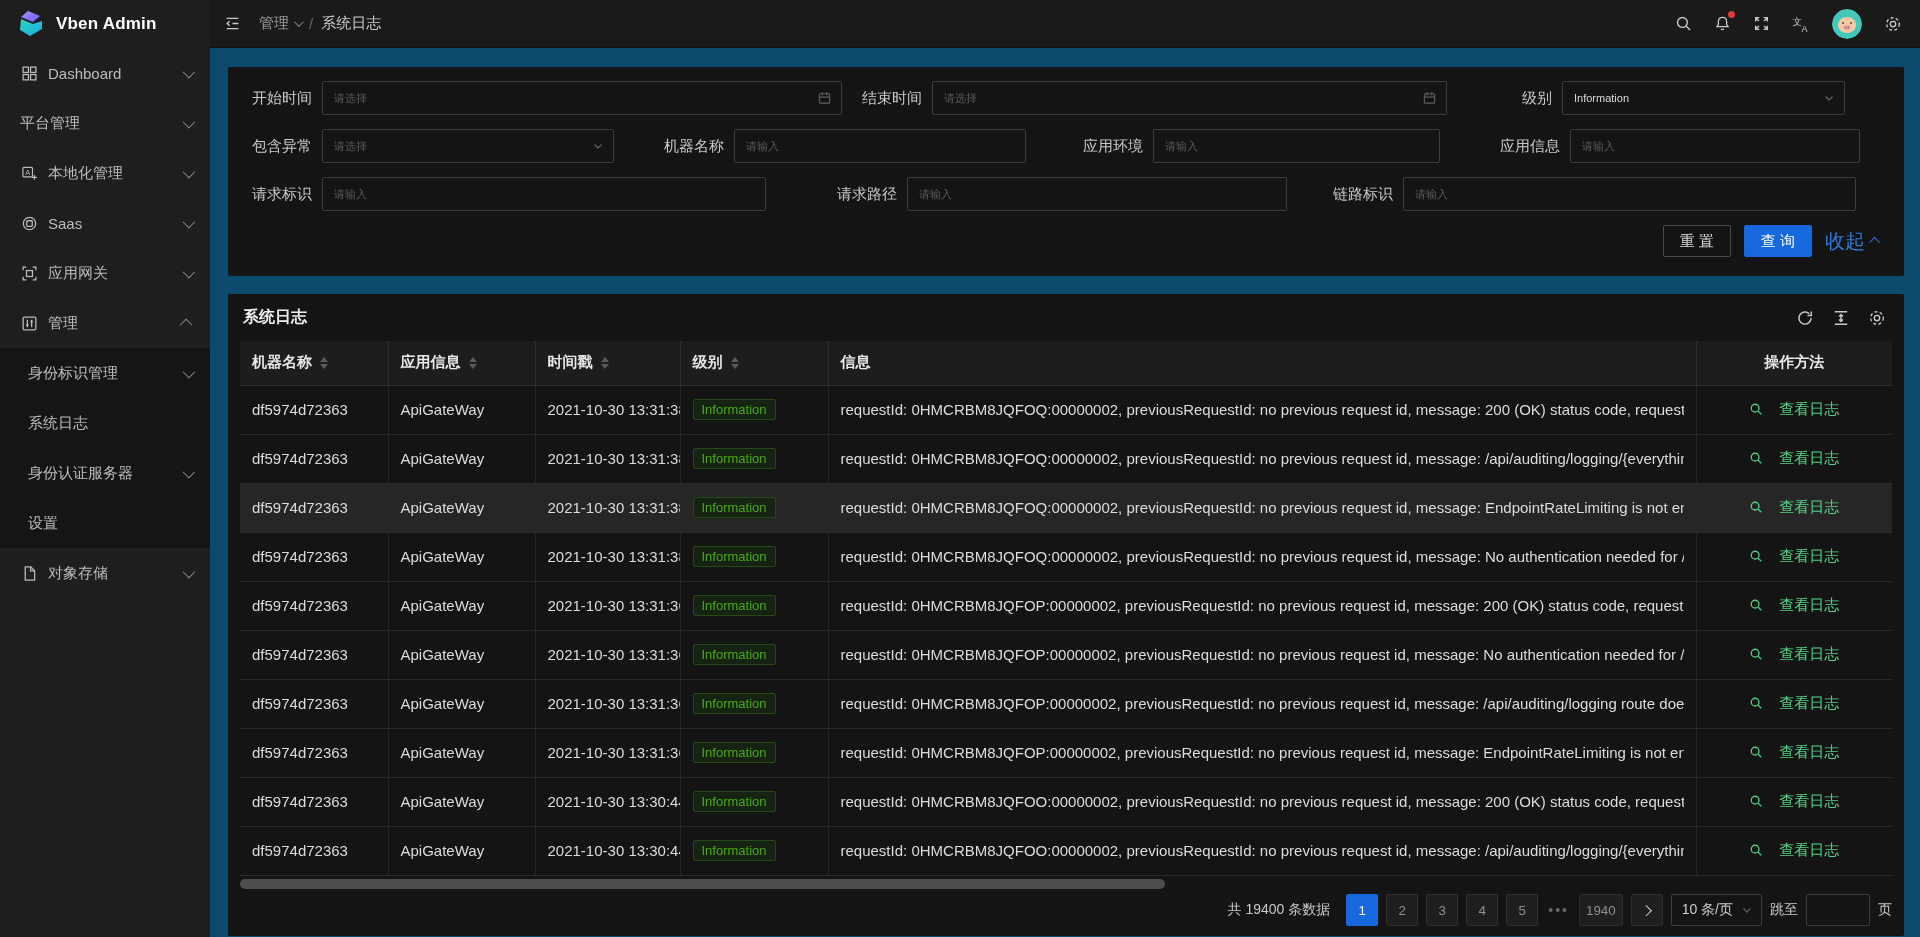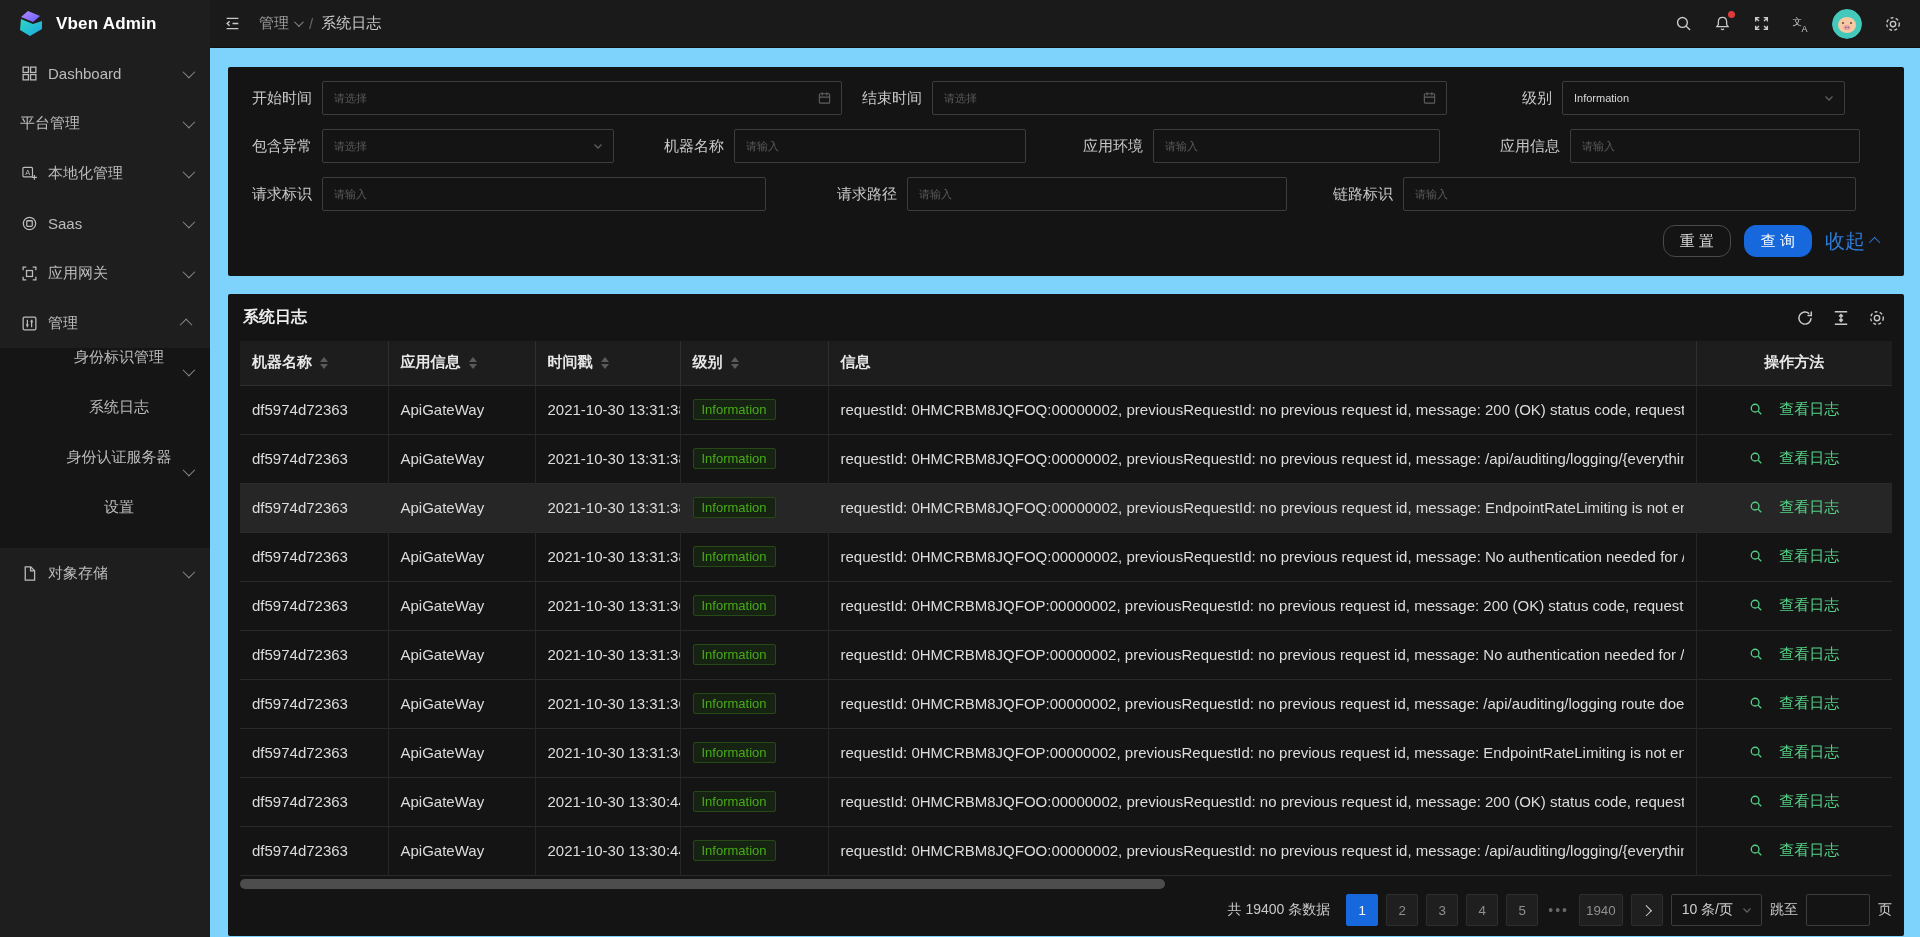--- a/index.html
+++ b/index.html
@@ -8,37 +8,37 @@
 
   
   .sidebar { position:fixed; left:0; top:0; bottom:0; width:210px; background:#1e1e1e; z-index:5; }
   .logo { height:48px; display:flex; align-items:center; padding-left:16px; gap:10px; cursor:pointer; }
   .logo-title { color:#fff; font-size:17px; font-weight:bold; letter-spacing:.2px; }
   .menu { padding-top:0; }
   .mitem { height:50px; display:flex; align-items:center; padding-left:20px; color:#bcbcbc; font-size:15px; cursor:pointer; }
   .mitem .micon { width:18px; height:18px; margin-right:10px; display:flex; align-items:center; justify-content:center; color:#bcbcbc; }
   .mitem .chev { margin-left:auto; margin-right:18px; width:9px; height:9px; border-right:1.6px solid #8a8a8a; border-bottom:1.6px solid #8a8a8a; transform:rotate(45deg) translateY(-2px); }
   .mitem .chev.up { transform:rotate(-135deg) translateY(-2px); }
-  .mitem.sub { background:#151515; padding-left:28px;flex-direction:column; }
+  .mitem.sub { background:#151515; padding-left:28px; }
 
   
   .topbar { position:fixed; left:210px; right:0; top:0; height:48px; background:#1a1a1a; display:flex; align-items:center; z-index:4; border-bottom:1px solid #111; }
   .fold { margin-left:14px; color:#c9c9c9; cursor:pointer; display:flex; }
   .crumbs { margin-left:18px; display:flex; align-items:center; gap:8px; font-size:15px; }
   .crumb-menu { color:#9a9a9a; display:flex; align-items:center; gap:5px; cursor:pointer; }
   .crumb-menu .chev { width:7px; height:7px; border-right:1.4px solid #8a8a8a; border-bottom:1.4px solid #8a8a8a; transform:rotate(45deg) translateY(-2px); }
   .crumb-sep { color:#666; }
   .crumb-page { color:#c9c9c9; }
   .top-actions { margin-left:auto; display:flex; align-items:center; gap:22px; padding-right:18px; }
   .tico { color:#c9c9c9; display:flex; cursor:pointer; position:relative; }
   .tico .dot { position:absolute; top:-4px; right:-4px; width:7px; height:7px; border-radius:50%; background:#e03b3b; }
   .avatar { width:30px; height:30px; border-radius:50%; overflow:hidden; cursor:pointer; }
 
   
-  .main { position:absolute; left:210px; top:48px; right:0; bottom:0; background:#7dd3fc; padding:19px 16px 12px 18px; }
+  .main { position:absolute; left:210px; top:48px; right:0; bottom:0; background:#0c4a6e; padding:19px 16px 12px 18px; }
   .card { background:#141414; border-radius:2px; }
 
   
   .filter-card { padding:14px 24px 0; height:209px; margin-bottom:18px; }
   .frow { display:flex; align-items:center; margin-bottom:14px; }
   .field { display:flex; align-items:center; }
   .flabel { color:#c9c9c9; font-size:15px; padding-right:10px; white-space:nowrap; }
   .fctrl { position:relative; height:34px; background:#141414; border:1px solid #3d3d3d; border-radius:2px; display:flex; align-items:center; }
   .fctrl input { width:100%; height:100%; background:transparent; border:none; outline:none; color:#d9d9d9; font-size:11px; padding:0 30px 0 11px; }
   .fctrl input::placeholder { color:#5a5a5a; }
@@ -47,21 +47,21 @@
   #frow0 .field:nth-of-type(2) { margin-right:75px; } #frow0 .field:nth-of-type(2) .fctrl { width:515px; }
   #frow0 .field:nth-of-type(3) .fctrl { width:283px; }
   #frow1 .field:nth-of-type(1) { margin-right:50px; } #frow1 .field:nth-of-type(1) .fctrl { width:292px; }
   #frow1 .field:nth-of-type(2) { margin-right:57px; } #frow1 .field:nth-of-type(2) .fctrl { width:292px; }
   #frow1 .field:nth-of-type(3) { margin-right:60px; } #frow1 .field:nth-of-type(3) .fctrl { width:287px; }
   #frow1 .field:nth-of-type(4) .fctrl { width:290px; }
   #frow2 .field:nth-of-type(1) { margin-right:71px; } #frow2 .field:nth-of-type(1) .fctrl { width:444px; }
   #frow2 .field:nth-of-type(2) { margin-right:46px; } #frow2 .field:nth-of-type(2) .fctrl { width:380px; }
   #frow2 .field:nth-of-type(3) .fctrl { width:453px; }
   .fbtns { display:flex; justify-content:flex-end; align-items:center; gap:13px; margin-top:4px; }
-  .btn { height:32px; padding:0 16px; border-radius:12px; font-size:15px; cursor:pointer; display:inline-flex; align-items:center; }
+  .btn { height:32px; padding:0 16px; border-radius:2px; font-size:15px; cursor:pointer; display:inline-flex; align-items:center; }
   .btn-reset { background:transparent; border:1px solid #4a4a4a; color:#d9d9d9; }
   .btn-query { background:#1668dc; border:1px solid #1668dc; color:#fff; }
   .link-collapse { color:#2f7bd9; font-size:20px; display:inline-flex; align-items:center; gap:7px; cursor:pointer; }
   .link-collapse .chev { width:8px; height:8px; border-right:1.5px solid #2f7bd9; border-bottom:1.5px solid #2f7bd9; transform:rotate(-135deg) translateY(-2px); }
 
   
   .table-card { height:642px; padding:0 12px; display:flex; flex-direction:column; }
   .card-head { height:47px; display:flex; align-items:center; }
   .tbl-title { color:#eee; font-size:16px; font-weight:bold; padding-left:3px; }
   .tbl-tools { margin-left:auto; display:flex; align-items:center; gap:18px; color:#c9c9c9; padding-right:6px; }

